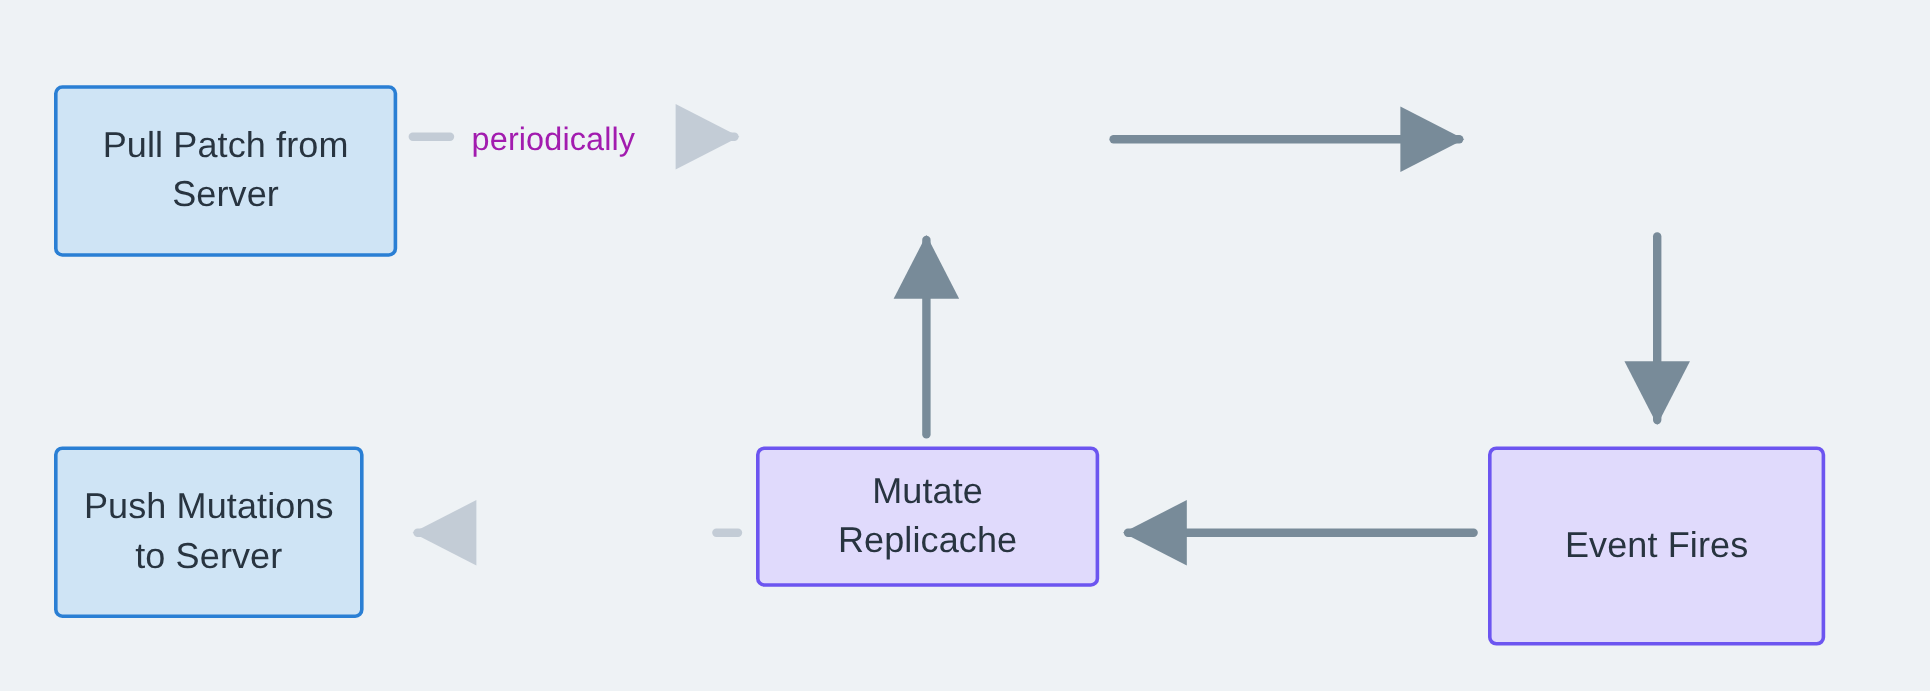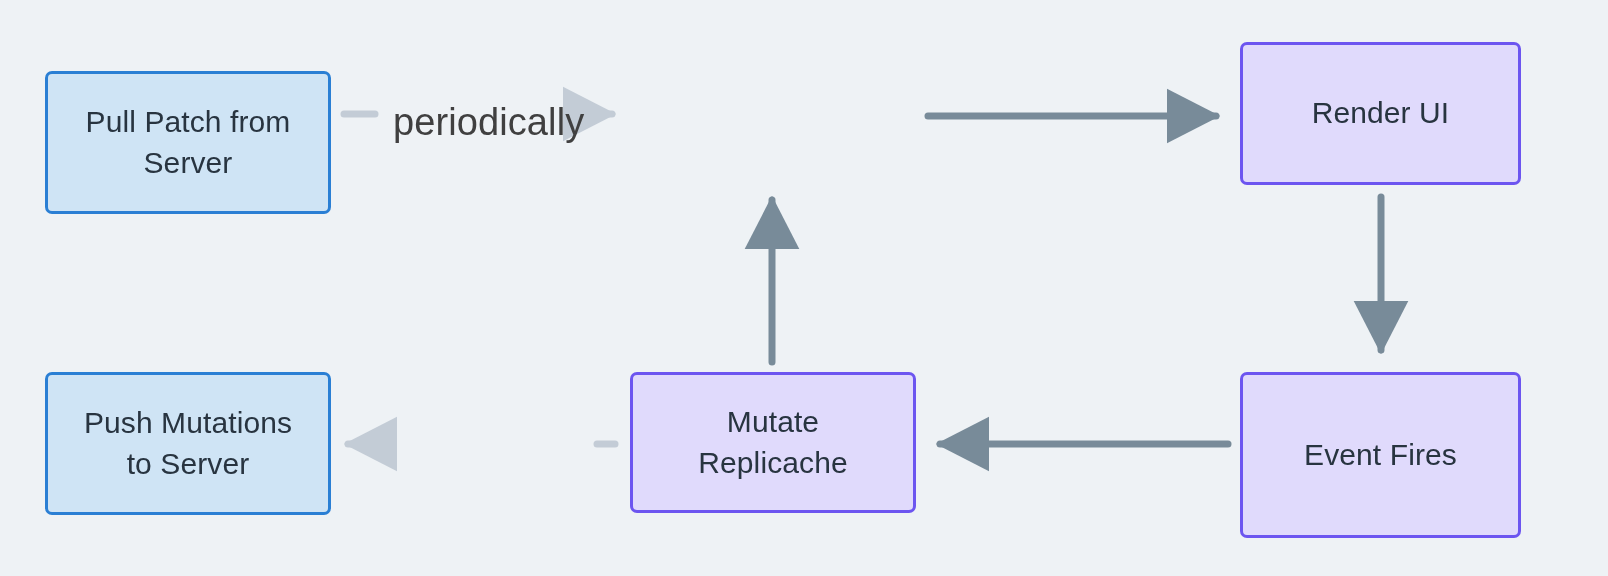--- a/index.html
+++ b/index.html
@@ -47,22 +47,22 @@
   .node-purple {
     background: #e0dafc;
     border: 3px solid #6c55f0;
   }
   .node-label {
     display: block;
     white-space: pre-line;
   }
   .edge-label {
     position: absolute;
-    color: #404040;
-    font-size: 38px;
+    color: #a21caf;
+    font-size: 27px;
     line-height: 1;
     white-space: nowrap;
     letter-spacing: 0.1px;
   }
 </style>
 </head>
 <body>
 
 <div id="canvas">
 
@@ -102,30 +102,27 @@
       <line x1="375" y1="444" x2="348" y2="444" stroke="#c3ccd6" stroke-width="7" stroke-linecap="round" marker-end="url(#arrow-dotted)"></line>
     </g>
   </svg>
 
   <div class="node node-blue" style="left:45px; top:42px; width:286px; height:143px;margin-top:29px;">
     <span class="node-label">Pull Patch from
 Server</span>
   </div>
 
 
-  <div class="node node-purple" style="left:1240px; top:42px; width:281px; height:143px;">
-    <span class="node-label">Render UI</span>
-  </div>
 
-  <div class="node node-blue" style="left:45px; top:372px; width:286px; height:143px;">
+  <div class="node node-blue" style="left:45px; top:372px; width:258px; height:143px;">
     <span class="node-label">Push Mutations
 to Server</span>
   </div>
 
-  <div class="node node-purple" style="left:630px; top:372px; width:286px; height:141px;">
+  <div class="node node-purple" style="left:630px; top:372px; width:286px; height:117px;">
     <span class="node-label">Mutate
 Replicache</span>
   </div>
 
   <div class="node node-purple" style="left:1240px; top:372px; width:281px; height:166px;">
     <span class="node-label">Event Fires</span>
   </div>
 
   <div class="edge-label" style="left:393px; top:103px;">periodically</div>
 

